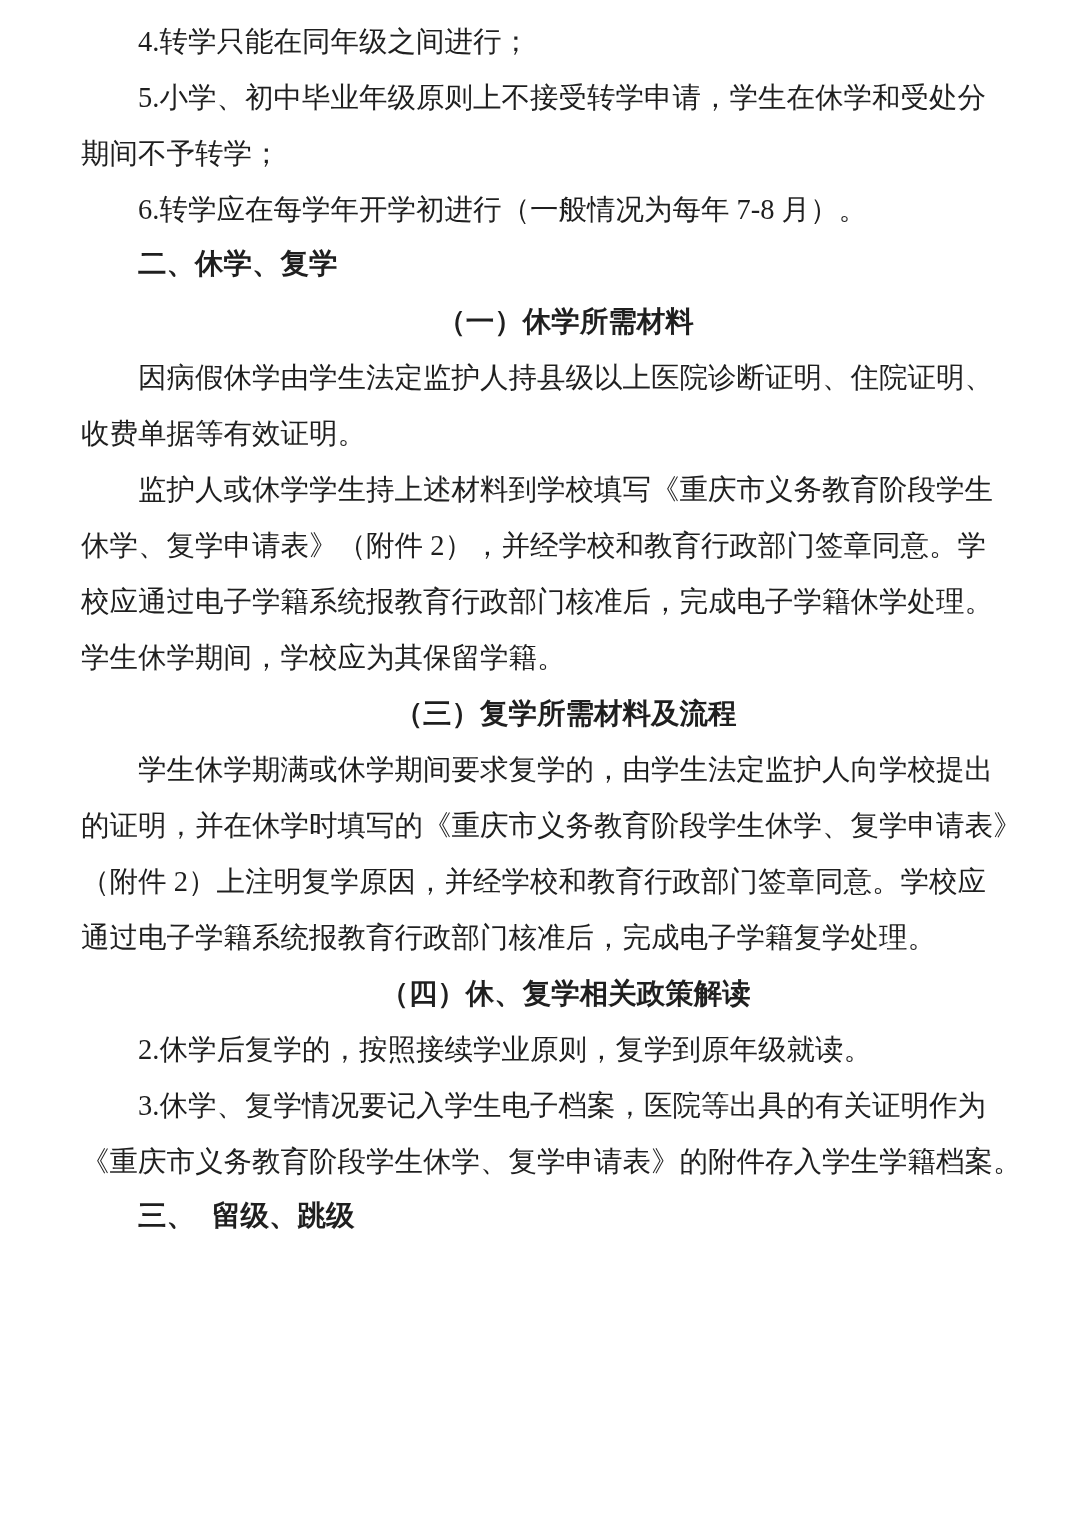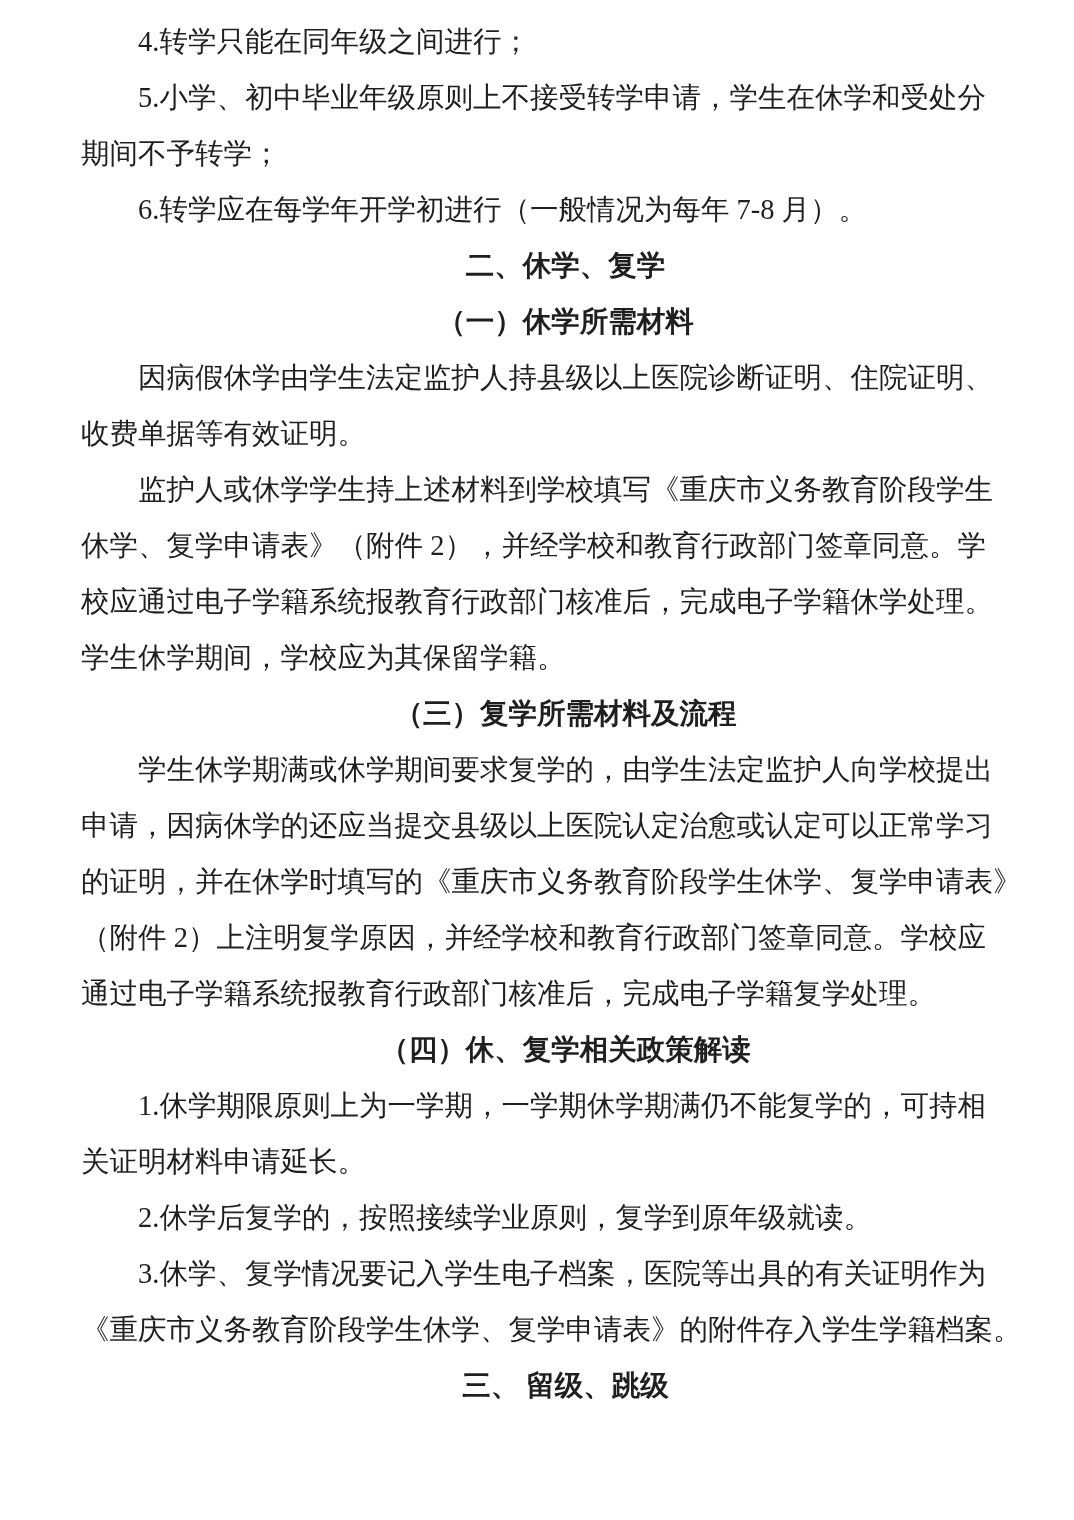--- a/index.html
+++ b/index.html
@@ -28,23 +28,22 @@
     line-height: 56px;
     white-space: nowrap;
     letter-spacing: 0;
   }
   
   .line.first {
     padding-left: 57px;
   }
   
   .heading1 .line {
-    font-family: Liberation Serif, serif;
+    font-family: Liberation Mono, monospace;
     font-weight: 700;
-    text-align: center;
   }
   
   .heading2 .line {
     font-family: "Liberation Serif", "DejaVu Serif", serif;
     font-weight: 700;
     text-align: center;
   }
 </style>
 </head>
 <body>
@@ -75,31 +74,26 @@
         <div class="line first">监护人或休学学生持上述材料到学校填写《重庆市义务教育阶段学生</div>
         <div class="line">休学、复学申请表》（附件 2），并经学校和教育行政部门签章同意。学</div>
         <div class="line">校应通过电子学籍系统报教育行政部门核准后，完成电子学籍休学处理。</div>
         <div class="line">学生休学期间，学校应为其保留学籍。</div>
       </div>
       <div class="paragraph heading2">
         <div class="line first">（三）复学所需材料及流程</div>
       </div>
       <div class="paragraph body">
         <div class="line first">学生休学期满或休学期间要求复学的，由学生法定监护人向学校提出</div>
-        <div class="line">申请，因病休学的还应当提交县级以上医院认定治愈或认定可以正常学习</div>
         <div class="line">的证明，并在休学时填写的《重庆市义务教育阶段学生休学、复学申请表》</div>
         <div class="line">（附件 2）上注明复学原因，并经学校和教育行政部门签章同意。学校应</div>
         <div class="line">通过电子学籍系统报教育行政部门核准后，完成电子学籍复学处理。</div>
       </div>
       <div class="paragraph heading2">
         <div class="line first">（四）休、复学相关政策解读</div>
-      </div>
-      <div class="paragraph body">
-        <div class="line first">1.休学期限原则上为一学期，一学期休学期满仍不能复学的，可持相</div>
-        <div class="line">关证明材料申请延长。</div>
       </div>
       <div class="paragraph body">
         <div class="line first">2.休学后复学的，按照接续学业原则，复学到原年级就读。</div>
       </div>
       <div class="paragraph body">
         <div class="line first">3.休学、复学情况要记入学生电子档案，医院等出具的有关证明作为</div>
         <div class="line">《重庆市义务教育阶段学生休学、复学申请表》的附件存入学生学籍档案。</div>
       </div>
       <div class="paragraph heading1">
         <div class="line first">三、 留级、跳级</div>

